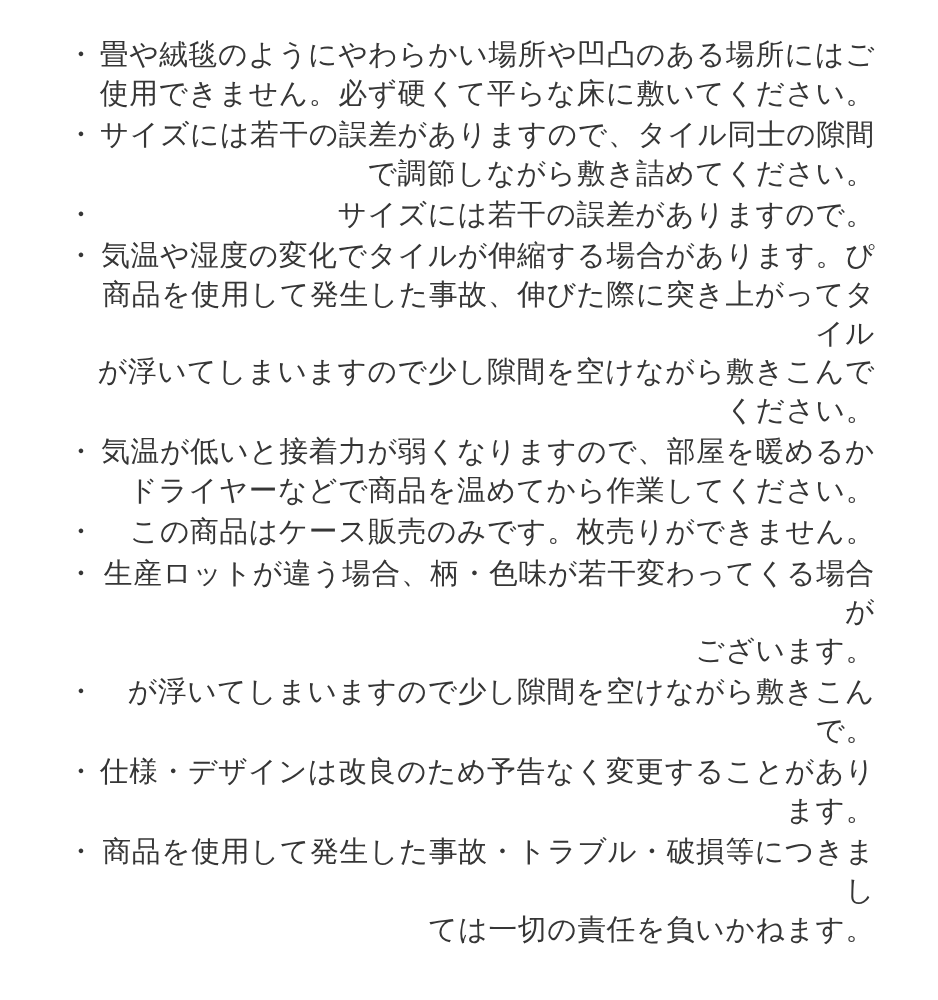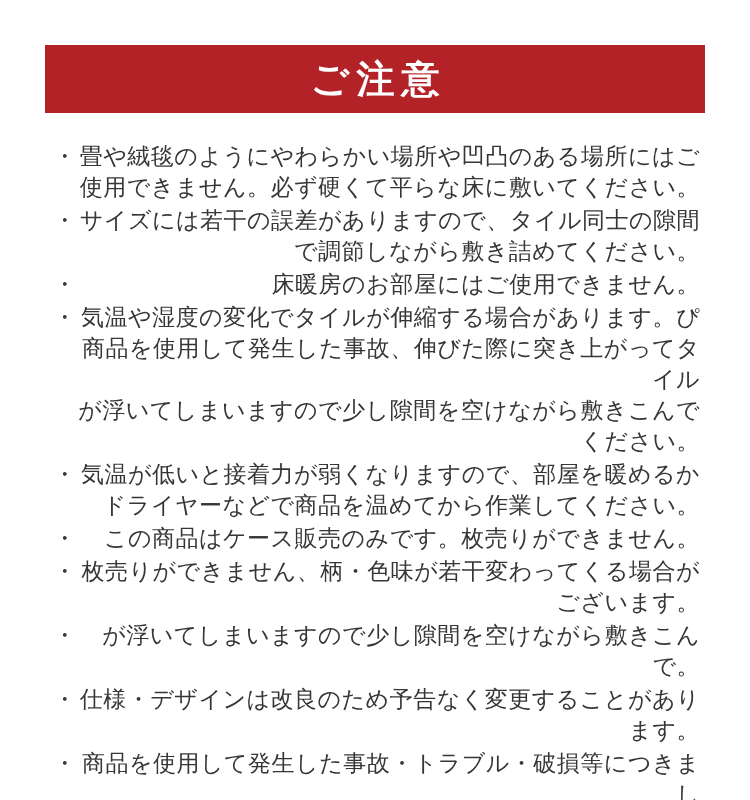--- a/index.html
+++ b/index.html
@@ -66,41 +66,38 @@
     white-space: pre-line;
     flex: 1 1 auto;
     text-align: right;
   }
 </style>
 </head>
 <body>
 
 <div class="page">
 
-  <div class="banner">
-    <span class="banner-title">ご注意</span>
-  </div>
 
   <div class="items">
 
     <div class="item">
       <span class="bullet">・</span>
       <p class="item-text">畳や絨毯のようにやわらかい場所や凹凸のある場所にはご
 使用できません。必ず硬くて平らな床に敷いてください。</p>
     </div>
 
     <div class="item">
       <span class="bullet">・</span>
       <p class="item-text">サイズには若干の誤差がありますので、タイル同士の隙間
 で調節しながら敷き詰めてください。</p>
     </div>
 
     <div class="item">
       <span class="bullet">・</span>
-      <p class="item-text">床暖房のお部屋にはご使用できません。</p>
+      <p class="item-text">サイズには若干の誤差がありますので。</p>
     </div>
 
     <div class="item">
       <span class="bullet">・</span>
       <p class="item-text">気温や湿度の変化でタイルが伸縮する場合があります。ぴ
 商品を使用して発生した事故、伸びた際に突き上がってタイル
 が浮いてしまいますので少し隙間を空けながら敷きこんで
 ください。</p>
     </div>
 
@@ -110,21 +107,21 @@
 ドライヤーなどで商品を温めてから作業してください。</p>
     </div>
 
     <div class="item">
       <span class="bullet">・</span>
       <p class="item-text">この商品はケース販売のみです。枚売りができません。</p>
     </div>
 
     <div class="item">
       <span class="bullet">・</span>
-      <p class="item-text">枚売りができません、柄・色味が若干変わってくる場合が
+      <p class="item-text">生産ロットが違う場合、柄・色味が若干変わってくる場合が
 ございます。</p>
     </div>
 
     <div class="item">
       <span class="bullet">・</span>
       <p class="item-text">が浮いてしまいますので少し隙間を空けながら敷きこんで。</p>
     </div>
 
     <div class="item">
       <span class="bullet">・</span>

